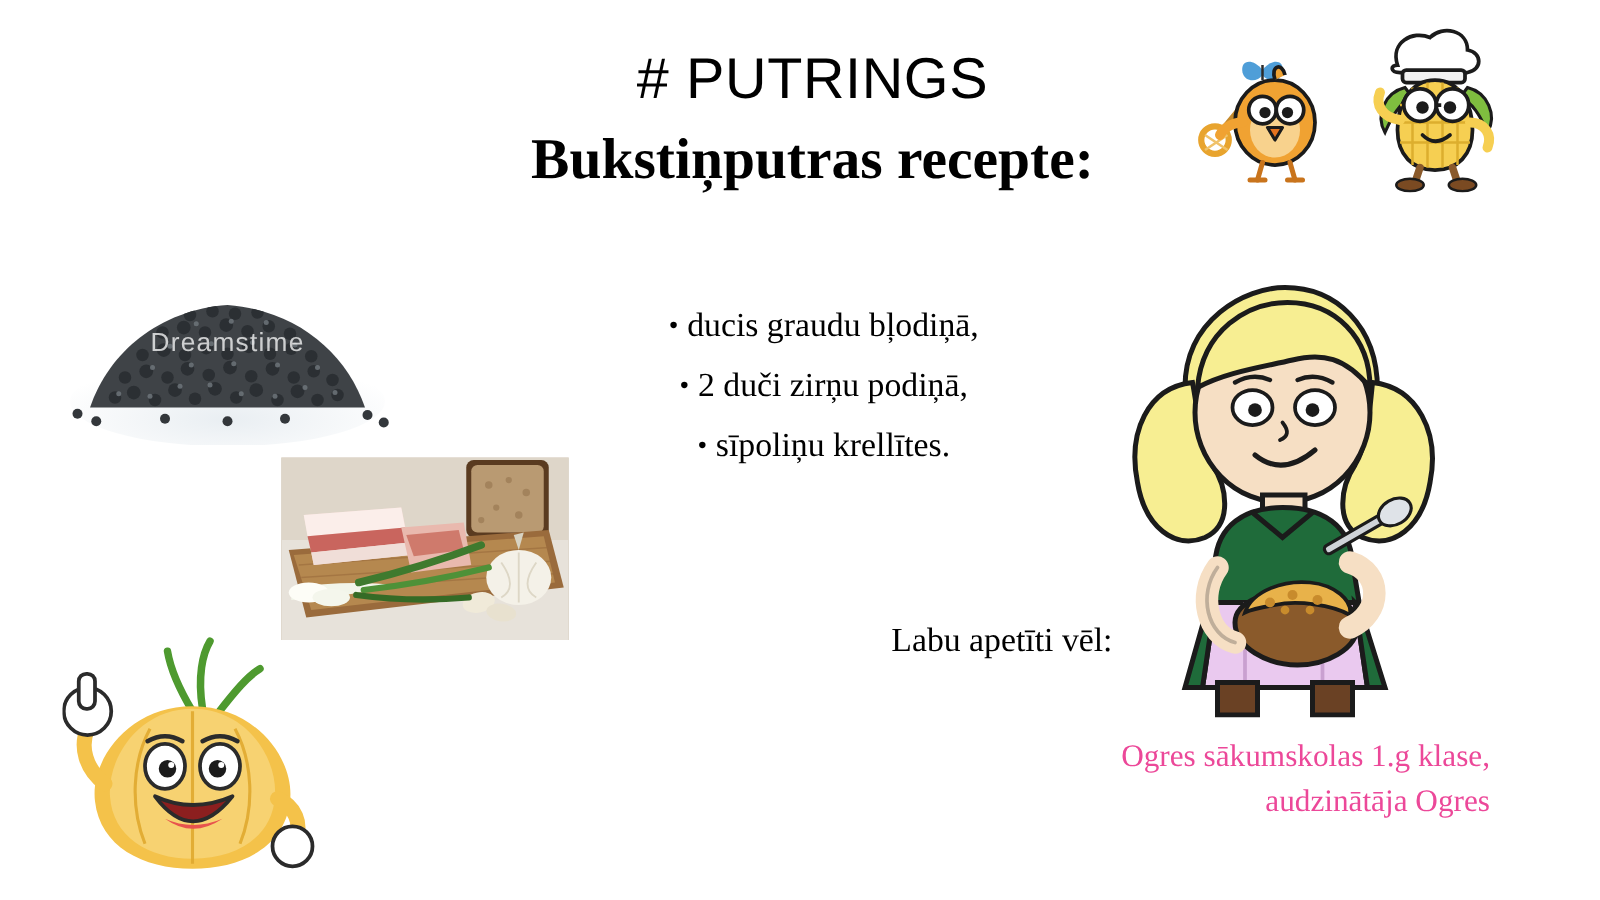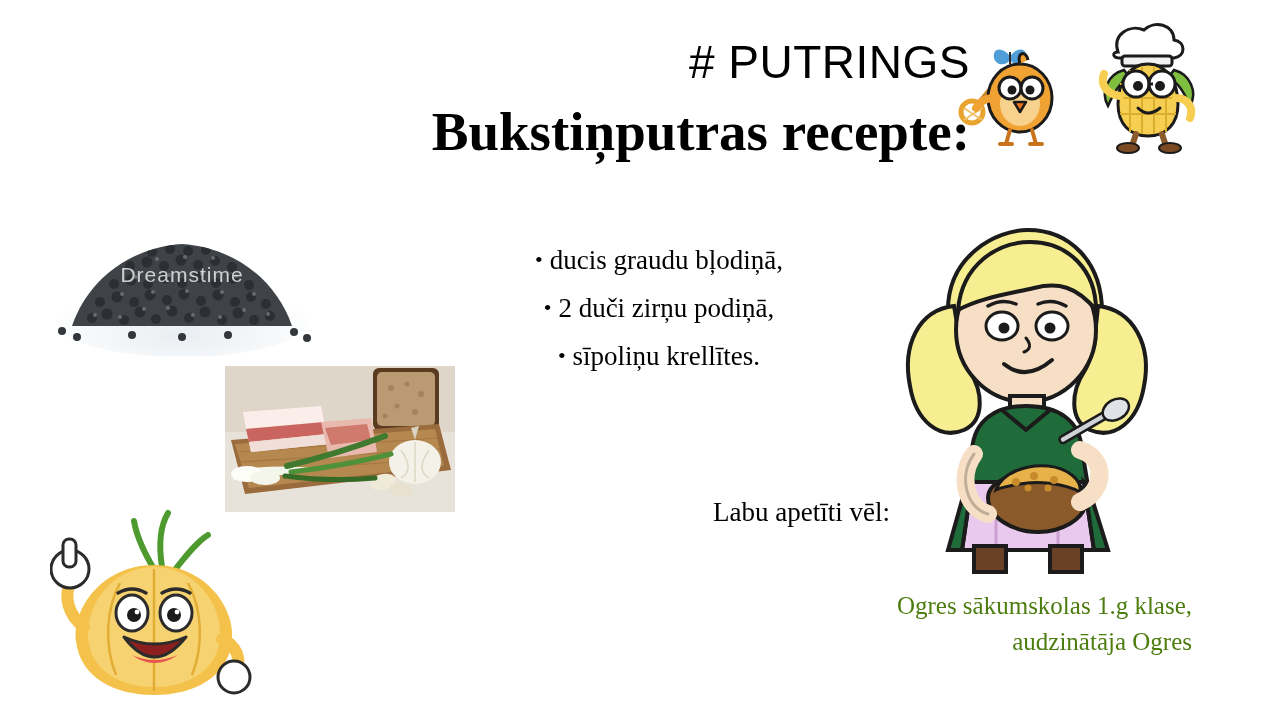--- a/index.html
+++ b/index.html
@@ -15,33 +15,33 @@
     font-family: "Liberation Serif", serif;
     color: #000000;
   }
 
   
   #title-block {
     position: absolute;
     left: 330px;
     top: 38px;
     width: 640px;
-    text-align: right;
+    text-align: center;
   }
   #title-main {
     font-family: "Liberation Sans", sans-serif;
     font-size: 46px;
     line-height: 1.08;
     letter-spacing: 0.5px;
     white-space: nowrap;
   }
   #title-sub {
     font-family: "Liberation Serif", serif;
     font-weight: bold;
-    font-size: 55px;
+    font-size: 46px;
     line-height: 1.25;
     margin-top: 10px;
     white-space: nowrap;
   }
 
   
   #ingredients {
     position: absolute;
     left: 424px;
     top: 236px;
@@ -128,21 +128,21 @@
 </div>
 
 <ul id="ingredients">
   <li><span class="bullet">•</span><span>ducis graudu bļodiņā,</span></li>
   <li><span class="bullet">•</span><span>2 duči zirņu podiņā,</span></li>
   <li><span class="bullet">•</span><span>sīpoliņu krellītes.</span></li>
 </ul>
 
 <div id="closing-line">Labu apetīti vēl:</div>
 
-<div id="credit" style="color: #4d7c0f;">
+<div id="credit" style="color: #ec4899;">
   <div>Ogres sākumskolas 1.g klase,</div>
   <div>audzinātāja Ogres</div>
 </div>
 
 <div class="art" id="grains-photo">
   <svg width="300" height="160" viewBox="0 0 300 160">
     <defs>
       <radialGradient id="shadowGrad" cx="50%" cy="70%" r="60%">
         <stop offset="0%" stop-color="#e9eef2"></stop>
         <stop offset="100%" stop-color="#ffffff"></stop>

